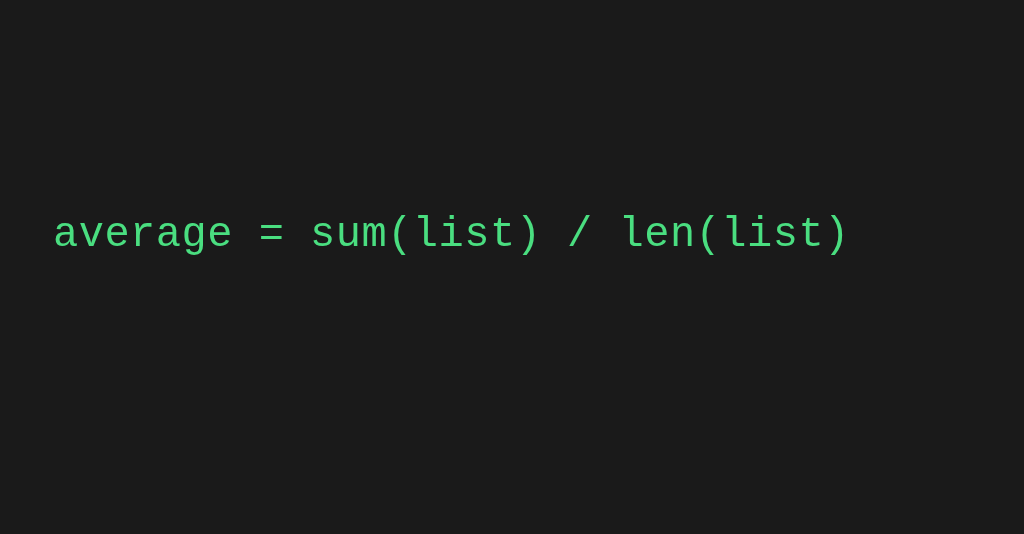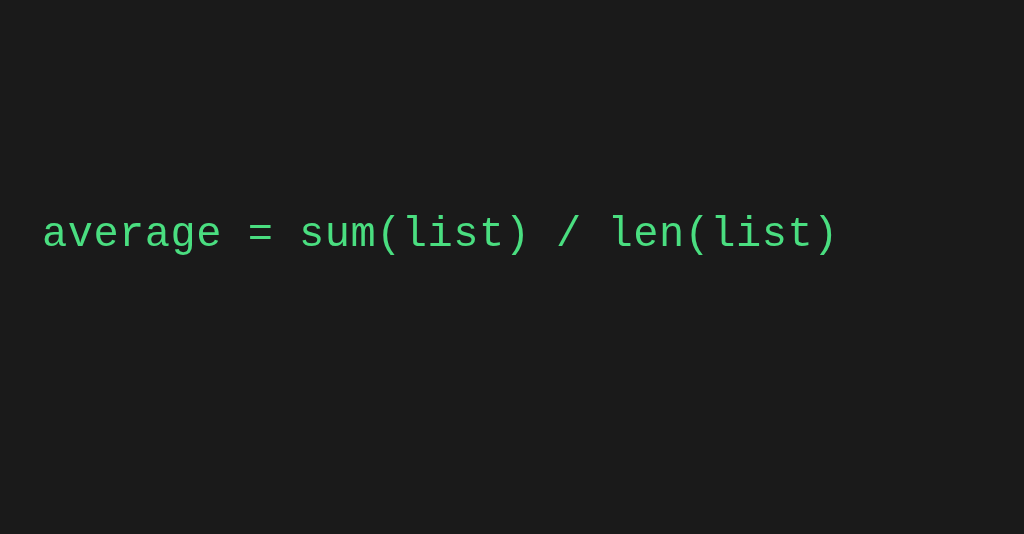--- a/index.html
+++ b/index.html
@@ -14,21 +14,21 @@
       display: flex;
       align-items: center;
       justify-content: flex-start;
       overflow: hidden;
     }
     .code-line {
       font-family: "SF Mono", "Monaco", "Menlo", "Consolas", "Courier New", monospace;
       font-size: 42px;
       color: #4ade80;
       white-space: pre;
-      padding-left: 42px;
+      padding-left: 53px;
       margin-top: -65px;
       letter-spacing: 0.5px;
     }
   </style>
 </head>
 <body>
 
 <div class="code-line">average = sum(list) / len(list)</div>
 
 </body></html>

